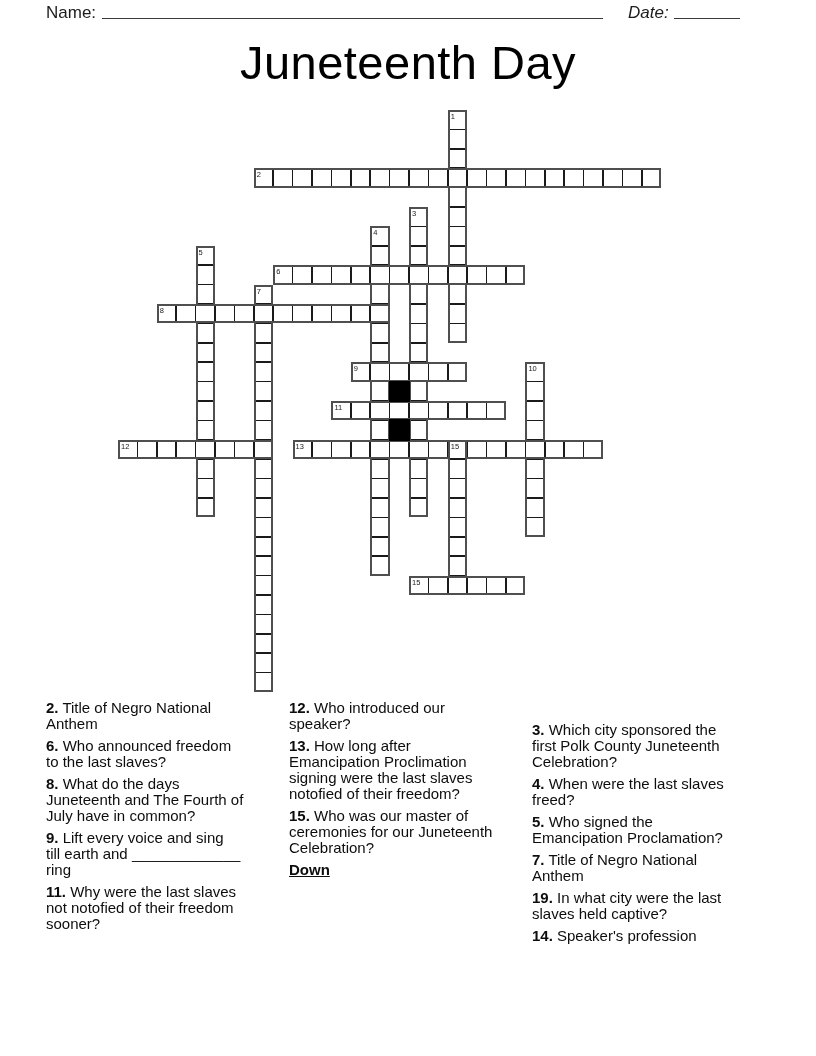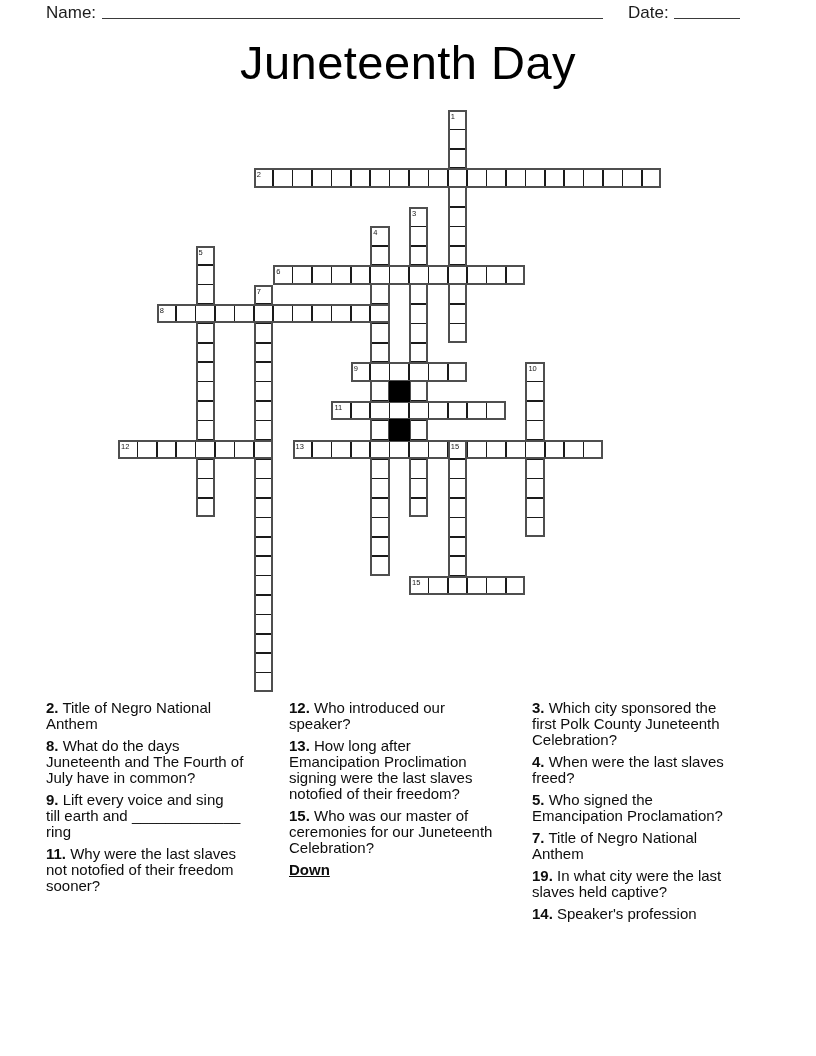--- a/index.html
+++ b/index.html
@@ -4,21 +4,21 @@
 <style>
   html, body { margin:0; padding:0; }
   body {
     width:816px; height:1056px; background:#ffffff; position:relative;
     font-family:"Liberation Sans", sans-serif; color:#111;
     overflow:hidden;
   }
   
   .hdr-label { position:absolute; font-size:17px; color:#1c1c1c; }
   .name-label { left:46px; top:3px; }
-  .date-label { left:628px; top:3px; }
+  .date-label { left:628px; top:3px;font-style:italic; }
   .hline { position:absolute; height:0; border-bottom:1.6px solid #3a3a3a; }
   .name-line { left:102px; top:18px; width:501px; }
   .date-line { left:674px; top:18px; width:66px; }
   
   .title { position:absolute; top:36px; left:0; width:816px; text-align:center;
            font-size:47px; line-height:54px; color:#000; letter-spacing:0.5px; }
   
   .grid { position:absolute; left:0; top:0; width:816px; height:700px; }
   .word { position:absolute; box-sizing:border-box; background:#fff;
           border:2px solid var(--outline,#4f4f4f); }
@@ -27,21 +27,21 @@
   .div-h { position:absolute; left:0; width:100%; height:1.5px;
            background:var(--inner,#1a1a1a); }
   .cellnum { position:absolute; top:0; left:1px; font-size:7.5px; line-height:9px;
              color:#181818; }
   .black-cell { position:absolute; background:var(--blackcell,#000); }
   
   .clues { position:absolute; top:700px; left:0; width:816px; height:350px; }
   .clue-col { position:absolute; top:0; width:244px; }
   .clue-col:nth-child(1) { left:46px; }
   .clue-col:nth-child(2) { left:289px; }
-  .clue-col:nth-child(3) { left:532px; }
+  .clue-col:nth-child(3) { left:532px;margin-top:22px; }
   .clue-heading { font-weight:bold; text-decoration:underline; font-size:15px;
                   line-height:16px; margin-bottom:6px; color:#0d0d0d; }
   .clue { font-size:15px; line-height:16px; margin-bottom:6px; white-space:pre-line;
           color:#0d0d0d; }
   .clue b { font-weight:bold; }
 </style>
 </head>
 <body>
 
 <div class="hdr-label name-label">Name:</div>
@@ -272,20 +272,22 @@
       <div class="cellnum">15</div>
     </div>
     <div class="black-cell" style="left: 388.6px; top: 380.6px; width: 21.4px; height: 21.4px;"></div>
     <div class="black-cell" style="left: 388.6px; top: 419.4px; width: 21.4px; height: 21.4px;"></div>
   </div>
 
 <div class="clues">
     <div class="clue-col">
       <div class="clue"><b>2.</b> Title of Negro National
 Anthem</div>
+      <div class="clue"><b>6.</b> Who announced freedom
+to the last slaves?</div>
       <div class="clue"><b>8.</b> What do the days
 Juneteenth and The Fourth of
 July have in common?</div>
       <div class="clue"><b>9.</b> Lift every voice and sing
 till earth and _____________
 ring</div>
       <div class="clue"><b>11.</b> Why were the last slaves
 not notofied of their freedom
 sooner?</div>
     </div>

